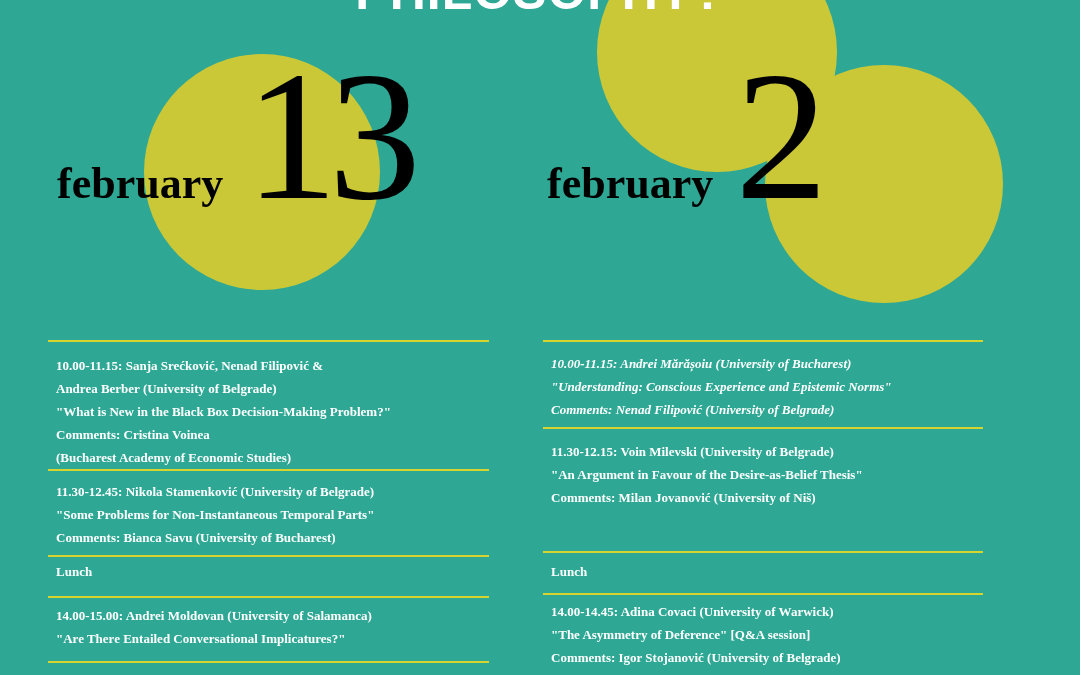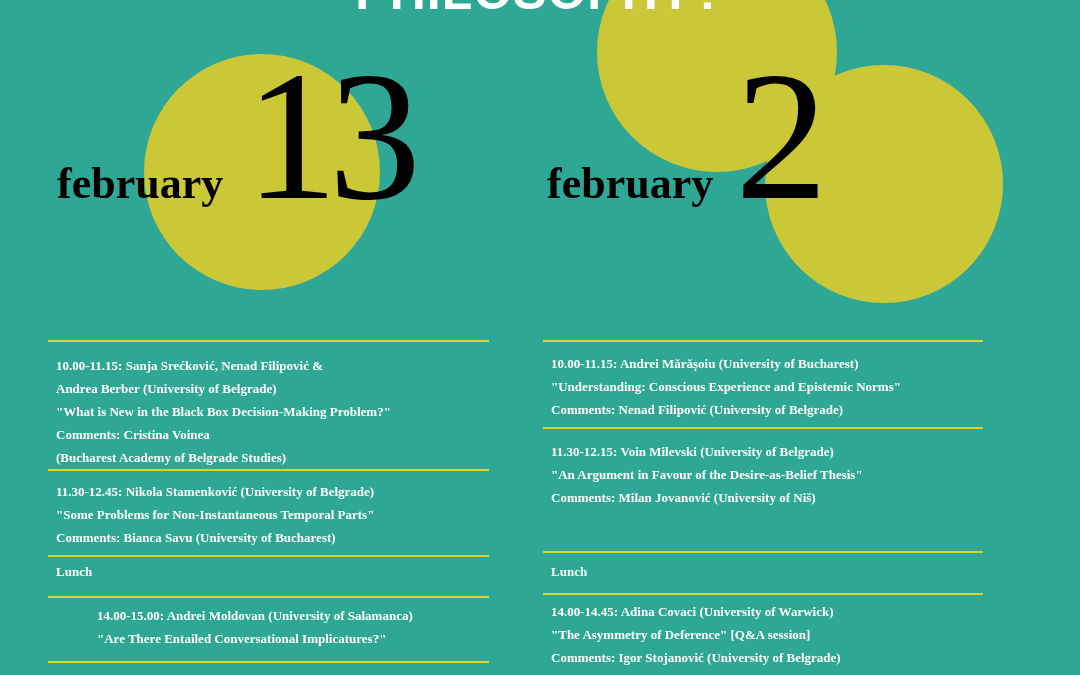--- a/index.html
+++ b/index.html
@@ -73,23 +73,23 @@
     font-size: 13px;
     font-weight: 700;
     line-height: 23px;
     white-space: nowrap;
   }
   .line { height: 23px; }
   
   .col-left  .sep-a { top: 340px; } .col-left  .blk-1 { top: 354px; }
   .col-left  .sep-b { top: 469px; } .col-left  .blk-2 { top: 480px; }
   .col-left  .sep-c { top: 555px; } .col-left  .blk-lunch { top: 560px; }
-  .col-left  .sep-d { top: 596px; } .col-left  .blk-3 { top: 604px; margin-left: 41px; }
+  .col-left  .sep-d { top: 596px; } .col-left  .blk-3 { top: 604px; }
   .col-left  .sep-e { top: 661px; }
-  .col-right .sep-a { top: 340px; } .col-right .blk-1 { top: 352px; }
+  .col-right .sep-a { top: 340px; } .col-right .blk-1 { top: 352px; font-style: italic; }
   .col-right .sep-b { top: 427px; } .col-right .blk-2 { top: 440px; }
   .col-right .sep-c { top: 551px; } .col-right .blk-lunch { top: 560px; }
   .col-right .sep-d { top: 593px; } .col-right .blk-3 { top: 600px; }
 </style>
 </head>
 <body>
 
 <div class="poster">
 
   <div class="circle c1"></div>
@@ -108,21 +108,21 @@
     <span class="day-num">2</span>
   </div>
 
   <div class="col col-left">
     <div class="sep sep-a"></div>
     <div class="session blk-1">
       <div class="line">10.00-11.15: Sanja Srećković, Nenad Filipović &amp;</div>
       <div class="line">Andrea Berber (University of Belgrade)</div>
       <div class="line">"What is New in the Black Box Decision-Making Problem?"</div>
       <div class="line">Comments: Cristina Voinea</div>
-      <div class="line">(Bucharest Academy of Belgrade Studies)</div>
+      <div class="line">(Bucharest Academy of Economic Studies)</div>
     </div>
     <div class="sep sep-b"></div>
     <div class="session blk-2">
       <div class="line">11.30-12.45: Nikola Stamenković (University of Belgrade)</div>
       <div class="line">"Some Problems for Non-Instantaneous Temporal Parts"</div>
       <div class="line">Comments: Bianca Savu (University of Bucharest)</div>
     </div>
     <div class="sep sep-c"></div>
     <div class="session blk-lunch">
       <div class="line">Lunch</div>

